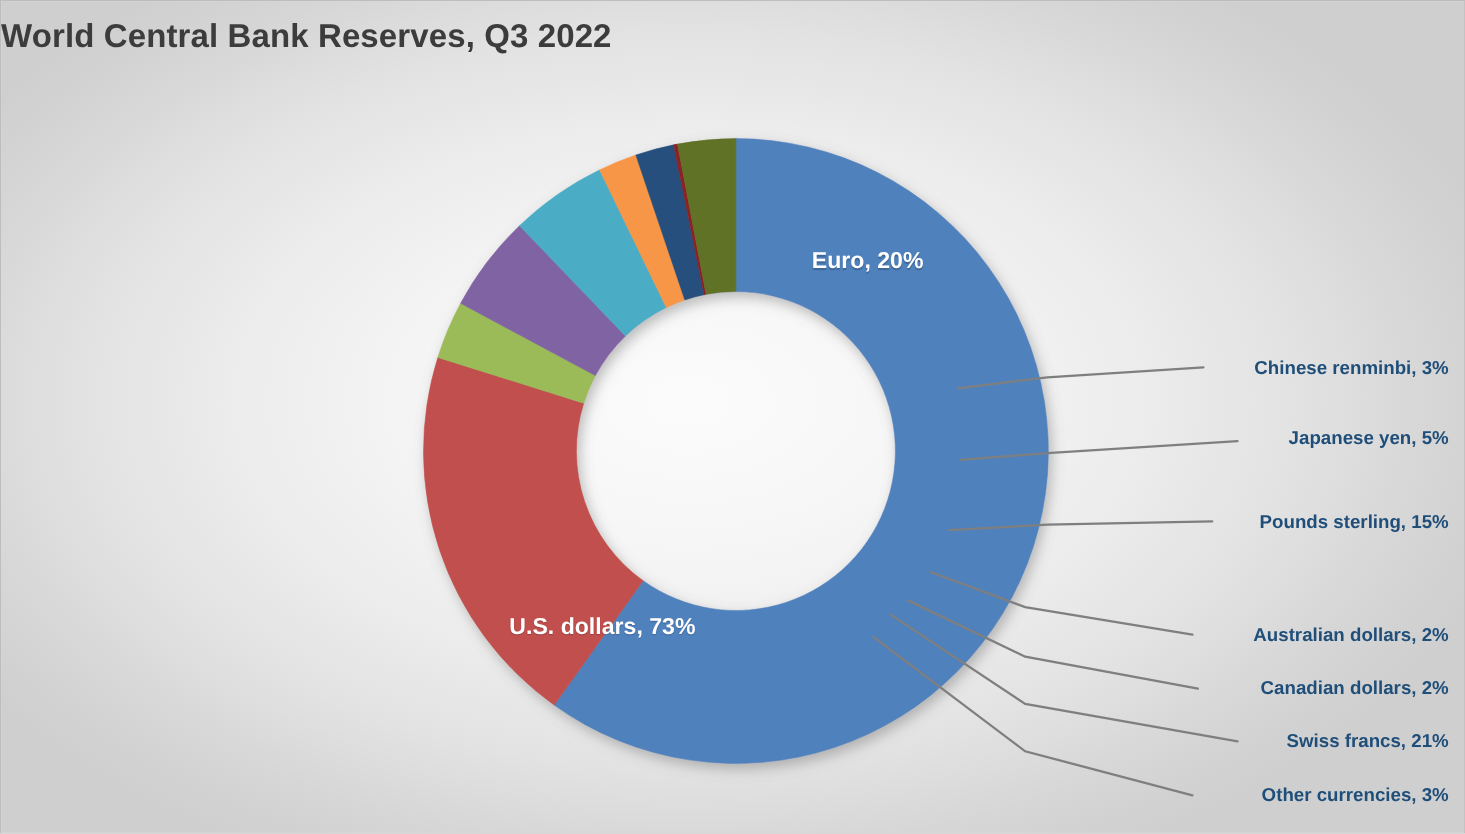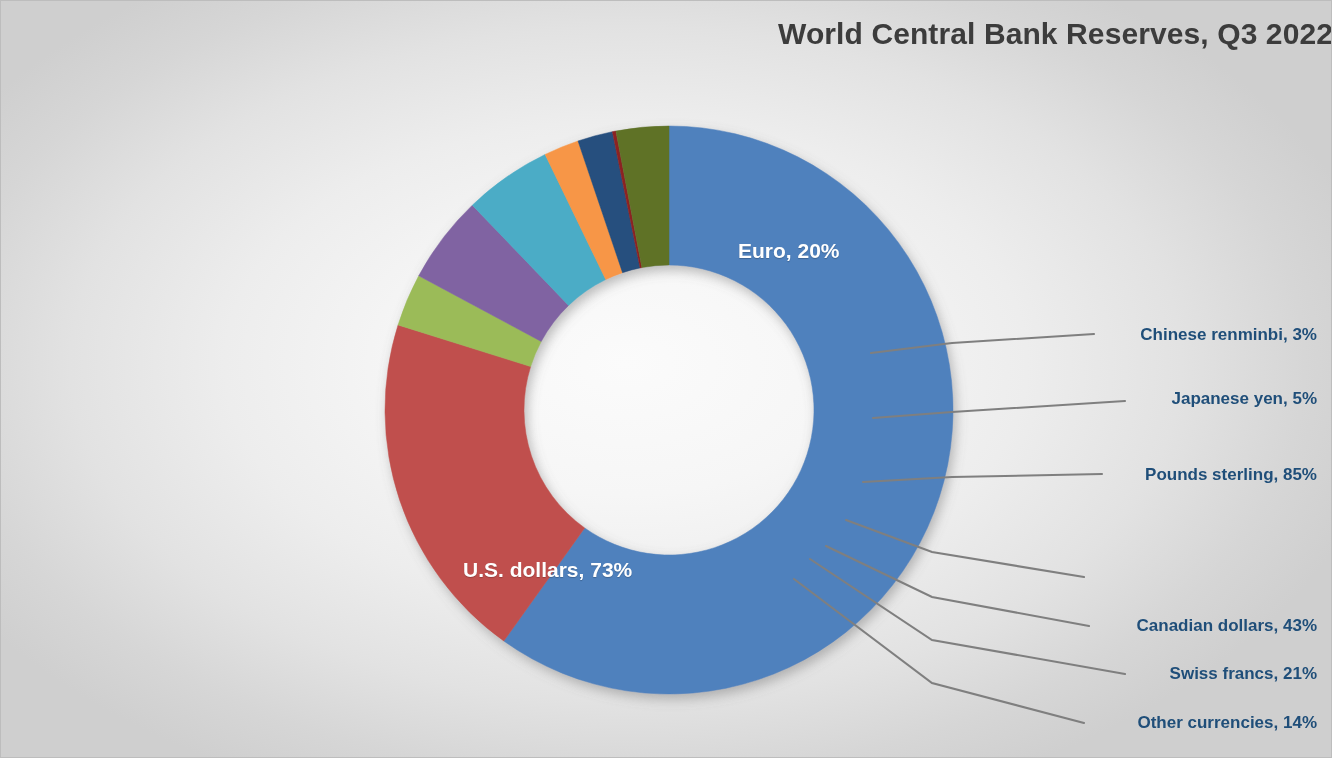--- a/index.html
+++ b/index.html
@@ -25,21 +25,21 @@
     font-family: "Liberation Sans", sans-serif;
     -webkit-font-smoothing: antialiased;
   }
 
   
   #chart-title {
     position: absolute;
     left: 0;
     top: 16px;
     width: 1332px;
-    text-align: right;
+    text-align: left;
     font-size: 30px;
     font-weight: bold;
     color: #3c3c3c;
     letter-spacing: 0.1px;
     white-space: nowrap;
   }
 
   
   #donut-wrap {
     position: absolute;
@@ -52,21 +52,21 @@
   
   .inner-label {
     position: absolute;
     color: #ffffff;
     font-size: 21px;
     font-weight: bold;
     white-space: nowrap;
     text-shadow: 0 1px 1px rgba(0,0,0,0.22);
   }
   #label-usd  { left: 462px; top: 557px; }
-  #label-euro { left: 737px; top: 225px; margin-top: 13px; }
+  #label-euro { left: 737px; top: 225px; }
 
   
   .outer-label {
     position: absolute;
     color: #1f4e79;
     font-size: 17px;
     font-weight: bold;
     white-space: nowrap;
     text-align: right;
   }
@@ -115,18 +115,19 @@
         <path d="M 793,578 L 931,682 L 1083,722"></path>
       </g>
     </svg>
   </div>
 
   <div class="inner-label" id="label-usd">U.S. dollars, 73%</div>
   <div class="inner-label" id="label-euro">Euro, 20%</div>
 
   <div class="outer-label" id="label-cny">Chinese renminbi, 3%</div>
   <div class="outer-label" id="label-jpy">Japanese yen, 5%</div>
-  <div class="outer-label" id="label-gbp">Pounds sterling, 85%</div>
-  <div class="outer-label" id="label-cad">Canadian dollars, 43%</div>
+  <div class="outer-label" id="label-gbp">Pounds sterling, 15%</div>
+  <div class="outer-label" id="label-aud">Australian dollars, 2%</div>
+  <div class="outer-label" id="label-cad">Canadian dollars, 2%</div>
   <div class="outer-label" id="label-chf">Swiss francs, 21%</div>
-  <div class="outer-label" id="label-oth">Other currencies, 14%</div>
+  <div class="outer-label" id="label-oth">Other currencies, 3%</div>
 
 </div>
 
 </body></html>

